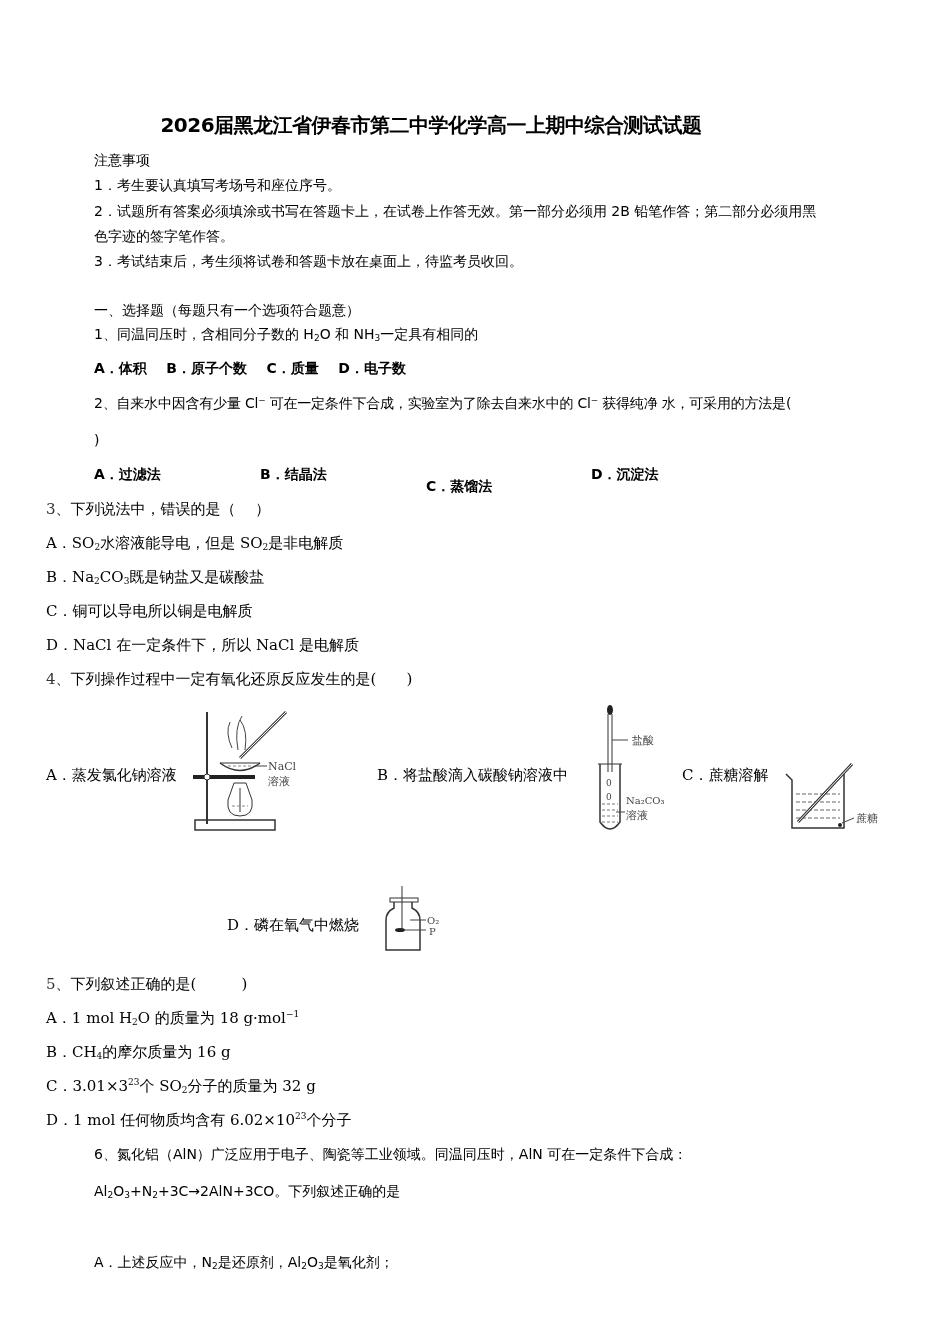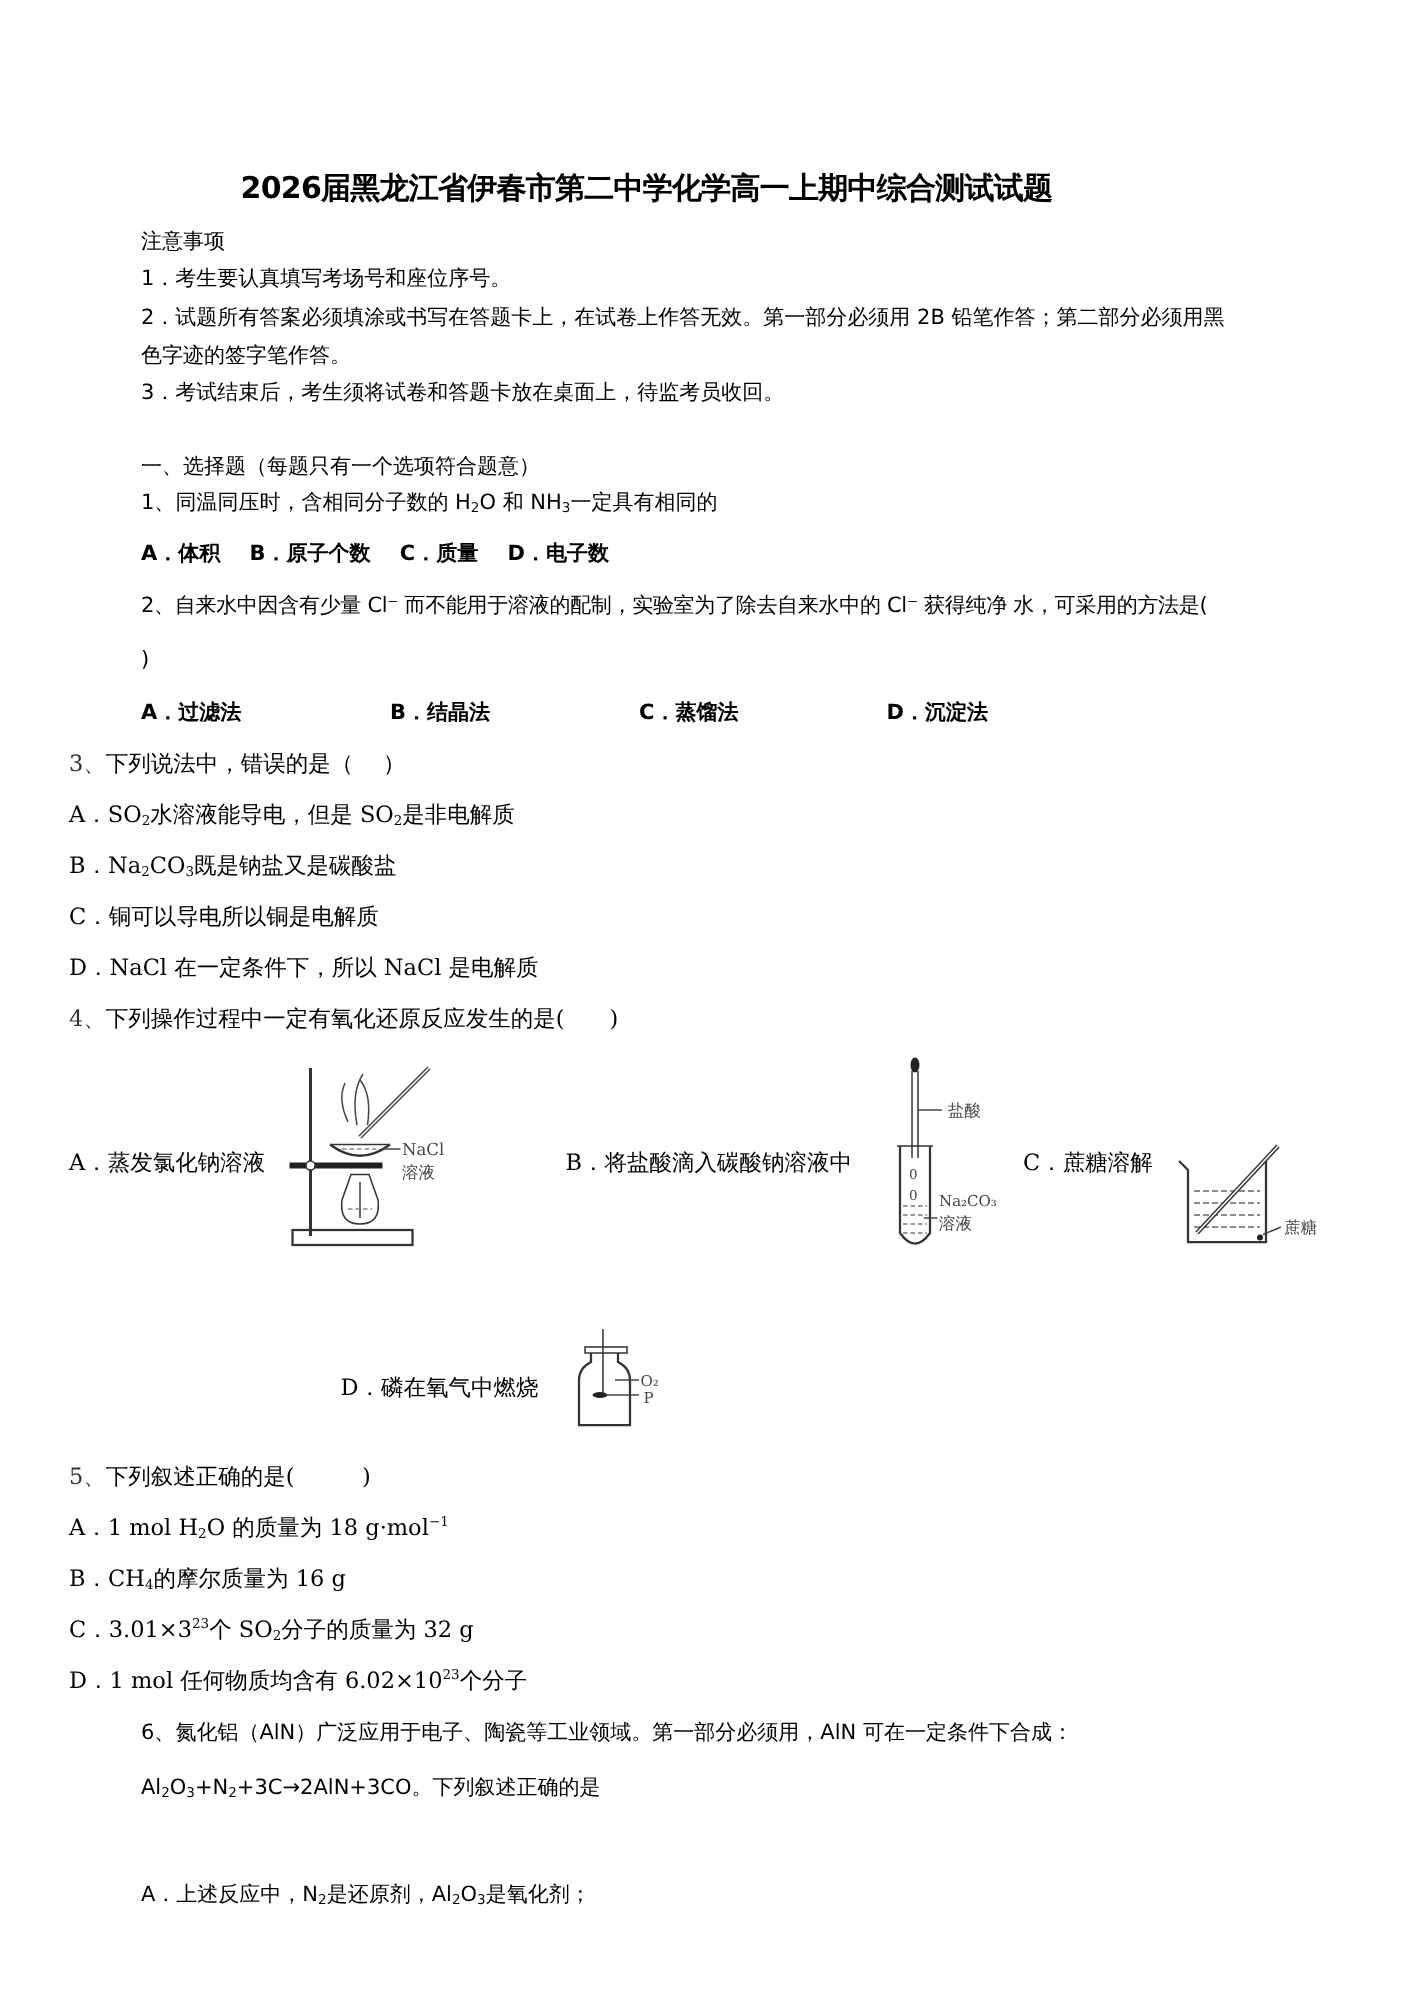--- a/index.html
+++ b/index.html
@@ -34,26 +34,26 @@
   <span>1、</span><span>同温同压时，含相同分子数的 H</span><sub>2</sub><span>O 和 NH</span><sub>3</sub><span>一定具有相同的</span>
 </div>
 <div class="abs note bold" style="top:360px;font-weight:bold">
   <span>A．体积</span>&nbsp;&nbsp;&nbsp;
   <span>B．原子个数</span>&nbsp;&nbsp;&nbsp;
   <span>C．质量</span>&nbsp;&nbsp;&nbsp;
   <span>D．电子数</span>
 </div>
 
 <div class="abs note" style="top:395px;letter-spacing:-0.2px">
-  <span>2、</span><span>自来水中因含有少量 Cl⁻ 而不能用于溶液的配制，实验室为了除去自来水中的 Cl⁻ 获得纯净 水，可采用的方法是(</span>
+  <span>2、</span><span>自来水中因含有少量 Cl⁻ 可在一定条件下合成，实验室为了除去自来水中的 Cl⁻ 获得纯净 水，可采用的方法是(</span>
 </div>
 <div class="abs note" style="top:432px">)</div>
 <div class="abs note" style="top:466px;left:46px;font-weight:bold">A．过滤法</div>
 <div class="abs note" style="top:466px;left:212px;font-weight:bold">B．结晶法</div>
-<div class="abs note" style="top:466px;left:378px;font-weight:bold">C．蒸馏法</div>
+<div class="abs note" style="top:478px;left:378px;font-weight:bold">C．蒸馏法</div>
 <div class="abs note" style="top:466px;left:543px;font-weight:bold">D．沉淀法</div>
 
 <div class="abs line" style="top:500px">
   <span class="qnum">3、</span><span>下列说法中，错误的是（　 ）</span>
 </div>
 <div class="abs line bold" style="top:534px">
   <span>A．</span><span>SO</span><sub>2</sub><span>水溶液能导电，但是 SO</span><sub>2</sub><span>是非电解质</span>
 </div>
 <div class="abs line bold" style="top:568px">
   <span>B．</span><span>Na</span><sub>2</sub><span>CO</span><sub>3</sub><span>既是钠盐又是碳酸盐</span>
@@ -139,20 +139,20 @@
   <span>B．</span><span>CH</span><sub>4</sub><span>的摩尔质量为 16 g</span>
 </div>
 <div class="abs line bold" style="top:1077px">
   <span>C．</span><span>3.01×3</span><sup>23</sup><span>个 SO</span><sub>2</sub><span>分子的质量为 32 g</span>
 </div>
 <div class="abs line bold" style="top:1111px">
   <span>D．</span><span>1 mol 任何物质均含有 6.02×10</span><sup>23</sup><span>个分子</span>
 </div>
 
 <div class="abs note" style="top:1146px">
-  <span>6、</span><span>氮化铝（AlN）广泛应用于电子、陶瓷等工业领域。第一部分必须用，AlN 可在一定条件下合成：</span>
+  <span>6、</span><span>氮化铝（AlN）广泛应用于电子、陶瓷等工业领域。同温同压时，AlN 可在一定条件下合成：</span>
 </div>
 <div class="abs note" style="top:1183px">
   <span>Al</span><sub>2</sub><span>O</span><sub>3</sub><span>+N</span><sub>2</sub><span>+3C→2AlN+3CO。下列叙述正确的是</span>
 </div>
 <div class="abs note" style="top:1254px">
   <span>A．</span><span>上述反应中，N</span><sub>2</sub><span>是还原剂，Al</span><sub>2</sub><span>O</span><sub>3</sub><span>是氧化剂；</span>
 </div>
 
 </body></html>

